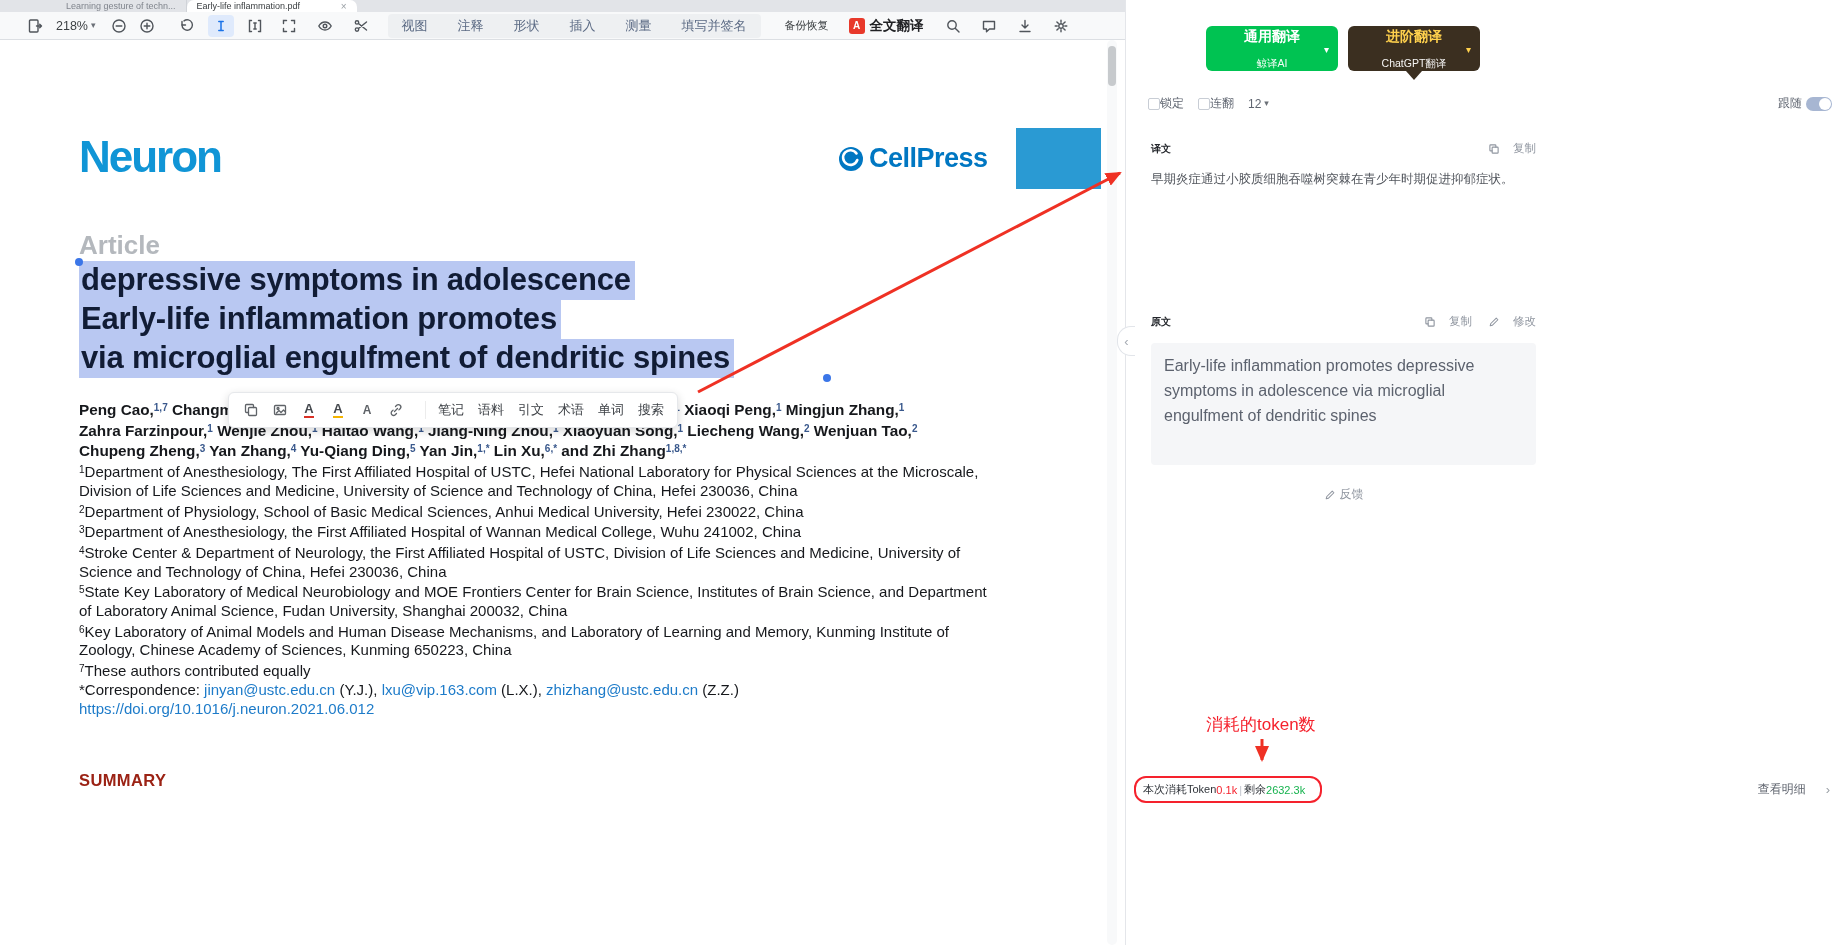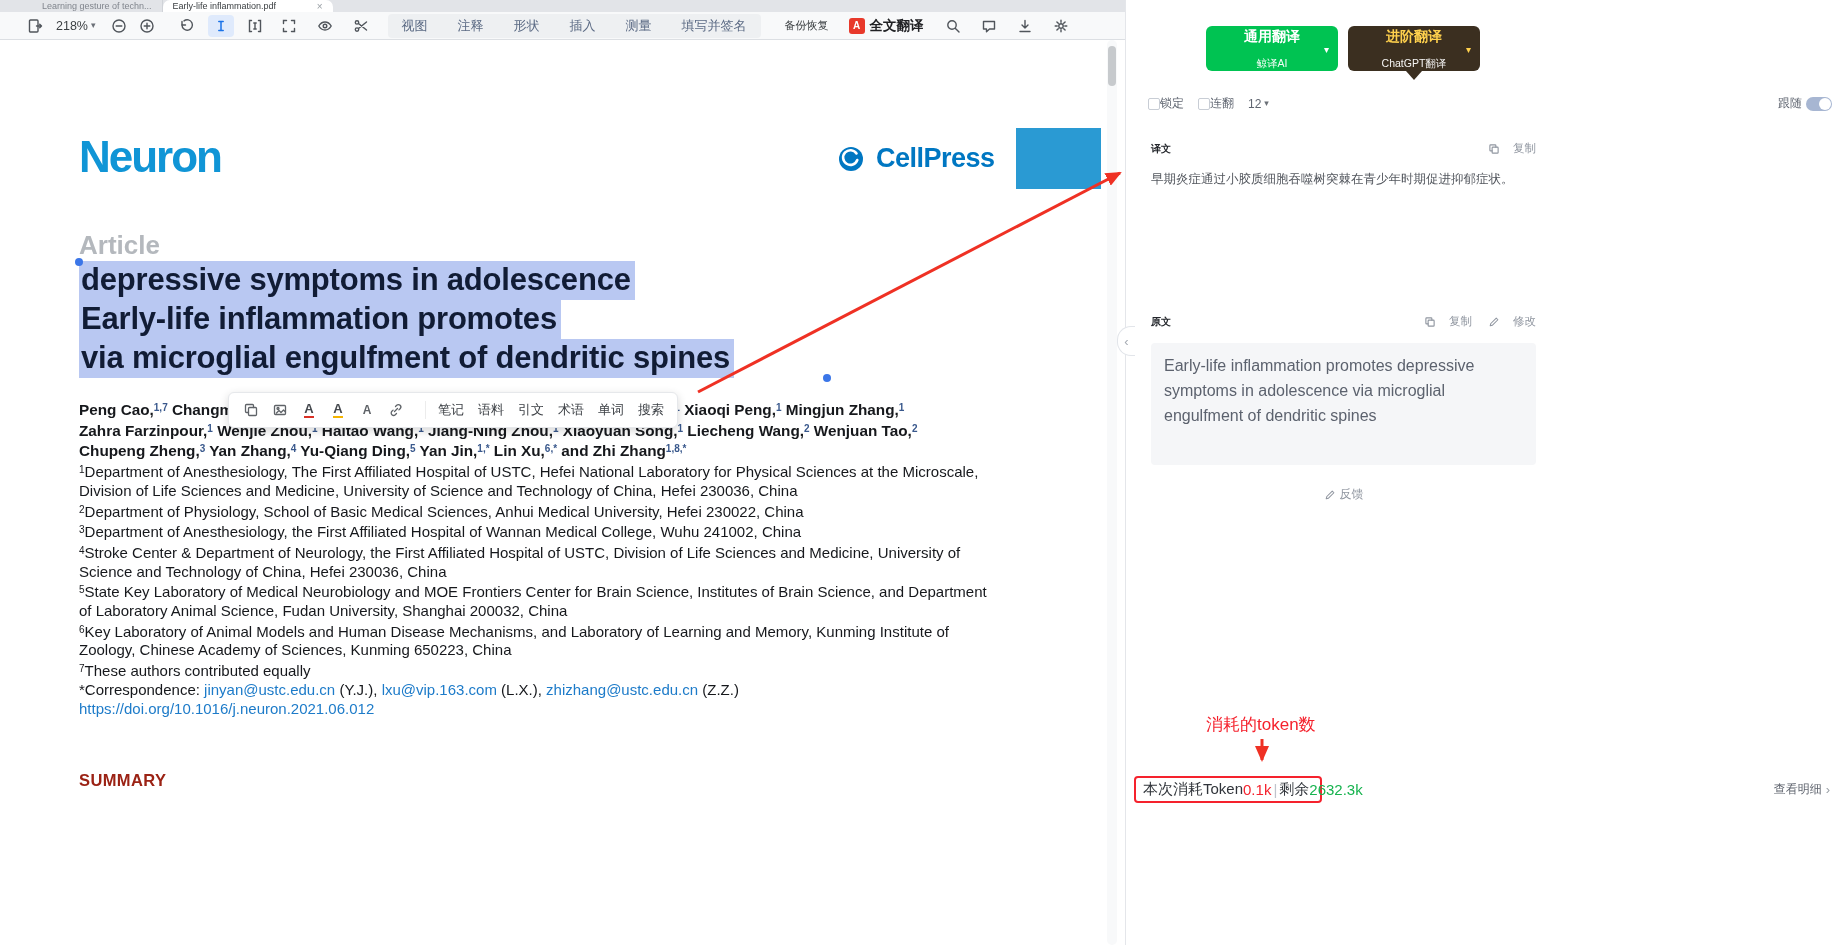--- a/index.html
+++ b/index.html
@@ -4,21 +4,21 @@
 <style>
   *{margin:0;padding:0;box-sizing:border-box}
   html,body{width:1835px;height:945px;overflow:hidden;background:#fff;
     font-family:"Liberation Sans",sans-serif;}
   button{background:none;border:none;font:inherit;cursor:pointer;color:inherit}
   .app{position:relative;width:1835px;height:945px}
   .abs{position:absolute}
 
   
   .left-pane{position:absolute;left:0;top:0;width:1125px;height:945px}
-  .tabstrip{height:12px;background:#e2e4e8;display:flex;align-items:flex-end;padding-left:32px;overflow:hidden}
+  .tabstrip{height:12px;background:#e2e4e8;display:flex;align-items:flex-end;padding-left:56px;overflow:hidden}
   .tab{height:12px;display:flex;align-items:center;font-size:9px;color:#80858d;
        padding:0 10px;white-space:nowrap;overflow:hidden;border-right:1px solid #d0d3d8}
   .tab.active{background:#fff;border-radius:7px 7px 0 0;color:#3c4043;width:170px;
        justify-content:space-between;border-right:none}
   .tab-close{color:#9aa0a6;font-size:10px;margin-left:6px;cursor:pointer}
 
   .toolbar{height:28px;background:#f8f9fa;border-bottom:1px solid #dcdfe3;
        display:flex;align-items:center;padding-left:22px}
   .tbtn{display:flex;align-items:center;justify-content:center;width:26px;height:22px;border-radius:4px;flex:0 0 auto}
   .tbtn svg{display:block}
@@ -30,21 +30,21 @@
   .menu-item{font-size:13px;color:#5b6a84;cursor:pointer;white-space:nowrap}
   .txtbtn{font-size:11px;color:#3c4043;white-space:nowrap}
   .backup{margin-left:24px}
   .translate{margin-left:20px;display:flex;align-items:center;gap:5px;font-weight:bold;color:#202124;font-size:13.5px}
   .tr-ico{width:16px;height:16px;background:#e8392b;border-radius:3px;color:#fff;
        font-size:10px;font-weight:bold;line-height:16px;text-align:center;display:inline-block}
 
   .docarea{position:absolute;top:40px;left:0;width:1125px;height:905px;background:#fff;overflow:hidden}
 
   .neuron{left:79px;top:92px;font-size:44px;font-weight:bold;letter-spacing:-2px;color:var(--neuron-blue)}
-  .cellpress{left:838px;top:103px;display:flex;align-items:center;gap:12px;
+  .cellpress{left:838px;top:103px;display:flex;align-items:center;gap:5px;
        color:var(--cellpress-blue);font-size:27px;font-weight:bold;letter-spacing:-0.5px}
   .cover{left:1016px;top:88px;width:85px;height:61px;background:#2a9ad3}
   .article{left:79px;top:190px;font-size:26px;font-weight:bold;color:#b4b8bd}
   .title-block{left:79px;top:221px}
   .title-line{height:39px;white-space:nowrap}
   .hl{display:inline-block;background:var(--highlight);color:#111c35;font-weight:bold;
        font-size:31px;line-height:36px;padding:1px 4px 2px 2px;letter-spacing:-0.2px}
   .sel-dot{width:8px;height:8px;border-radius:50%;background:#3b76e8;z-index:6}
 
   .meta{left:79px;top:359px;width:917px;font-size:15px;line-height:18.7px;color:#16181c}
@@ -98,26 +98,26 @@
   .sec-h{font-size:10px;font-weight:bold;color:#23262b}
   .mini-group{display:flex;gap:16px}
   .mini-btn{display:flex;align-items:center;gap:13px;font-size:11.5px;color:#9096a0}
   .trans-text{position:absolute;top:170px;left:25px;width:390px;font-size:12.5px;line-height:1.55;color:#53575e}
   .source-box{position:absolute;top:343px;left:25px;width:385px;height:122px;background:#f5f6f8;border-radius:4px;
        padding:11px 13px;font-size:16px;line-height:1.55;color:#5c626e}
   .feedback{position:absolute;top:486px;left:25px;width:385px;display:flex;align-items:center;justify-content:center;
        gap:4px;font-size:12px;color:#9096a0}
   .token-note{position:absolute;top:713px;left:80px;font-size:17px;color:var(--annotation-red)}
   .token-box{position:absolute;top:776px;left:8px;width:188px;height:27px;border:2px solid var(--annotation-red);
-       border-radius:4px;background:#fff;display:flex;align-items:center;padding:0 7px;font-size:15px;
+       border-radius:12px;background:#fff;display:flex;align-items:center;padding:0 7px;font-size:11px;
        color:#30343a;white-space:nowrap}
   .tk-used{color:var(--annotation-red)}
   .tk-sep{color:#c0c4cc;margin:0 2px}
   .tk-rem{color:var(--token-green)}
-  .details{position:absolute;top:781px;right:5px;display:flex;align-items:center;gap:4px;font-size:12px;color:#5f646e}
+  .details{position:absolute;top:781px;right:5px;display:flex;align-items:center;gap:20px;font-size:12px;color:#5f646e}
   .dchev{color:#9aa0a6;font-size:13px}
 
   .overlay{position:absolute;left:0;top:0;width:1835px;height:945px;pointer-events:none;z-index:100}
 </style>
 </head>
 <body>
 
 <div class="app">
 
   <div class="left-pane">

